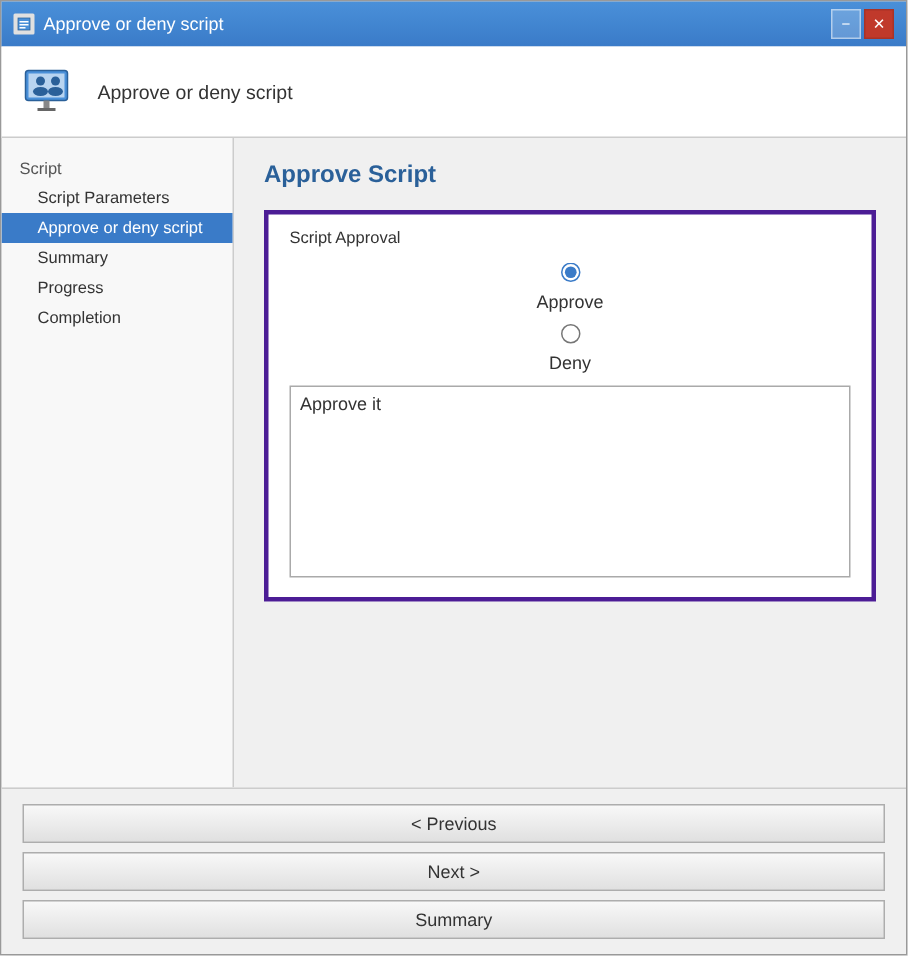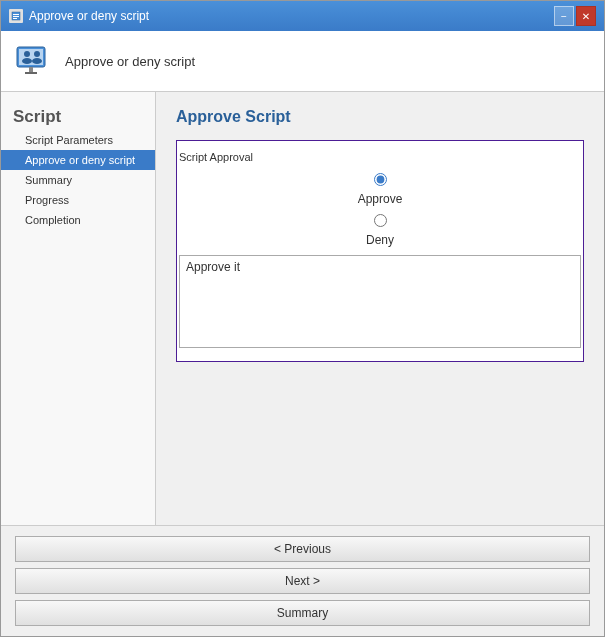--- a/index.html
+++ b/index.html
@@ -99,23 +99,23 @@
     }
     .sidebar {
       width: 155px;
       background: #f8f8f8;
       border-right: 1px solid #ccc;
       padding: 12px 0;
       flex-shrink: 0;
     }
     .sidebar-section-label {
       padding: 3px 12px;
-      font-size: 17px;
+      font-size: 11px;
       color: #555;
-      font-weight: 700;
+      font-weight: 400;
     }
     .sidebar-item {
       padding: 4px 12px 4px 24px;
       font-size: 11px;
       color: #333;
       cursor: pointer;
     }
     .sidebar-item.active {
       background: #3a7bc8;
       color: white;
@@ -131,23 +131,23 @@
       color: #2a6099;
       margin-bottom: 14px;
       font-weight: bold;
     }
     .description-text {
       font-size: 12px;
       color: #333;
       margin-bottom: 14px;
     }
     .group-box {
-      border: 1px solid #4c1d95;
+      border: 3px solid #4c1d95;
       background: white;
-      padding: 10px 2px;
+      padding: 10px 14px;
       margin-bottom: 12px;
     }
     .group-box-title {
       font-size: 11px;
       color: #333;
       margin-bottom: 10px;
     }
     .radio-option {
       display: flex;
       align-items: center;
@@ -166,21 +166,21 @@
       color: #333;
     }
     .field-label {
       font-size: 11px;
       color: #333;
       margin-bottom: 4px;
       margin-top: 10px;
     }
     .comment-textarea {
       width: 100%;
-      height: 93px;
+      height: 128px;
       border: 1px solid #aaa;
       padding: 4px 6px;
       font-size: 12px;
       font-family: inherit;
       resize: none;
       background: white;
       color: #333;
     }
     .footer {
       background: #f0f0f0;

